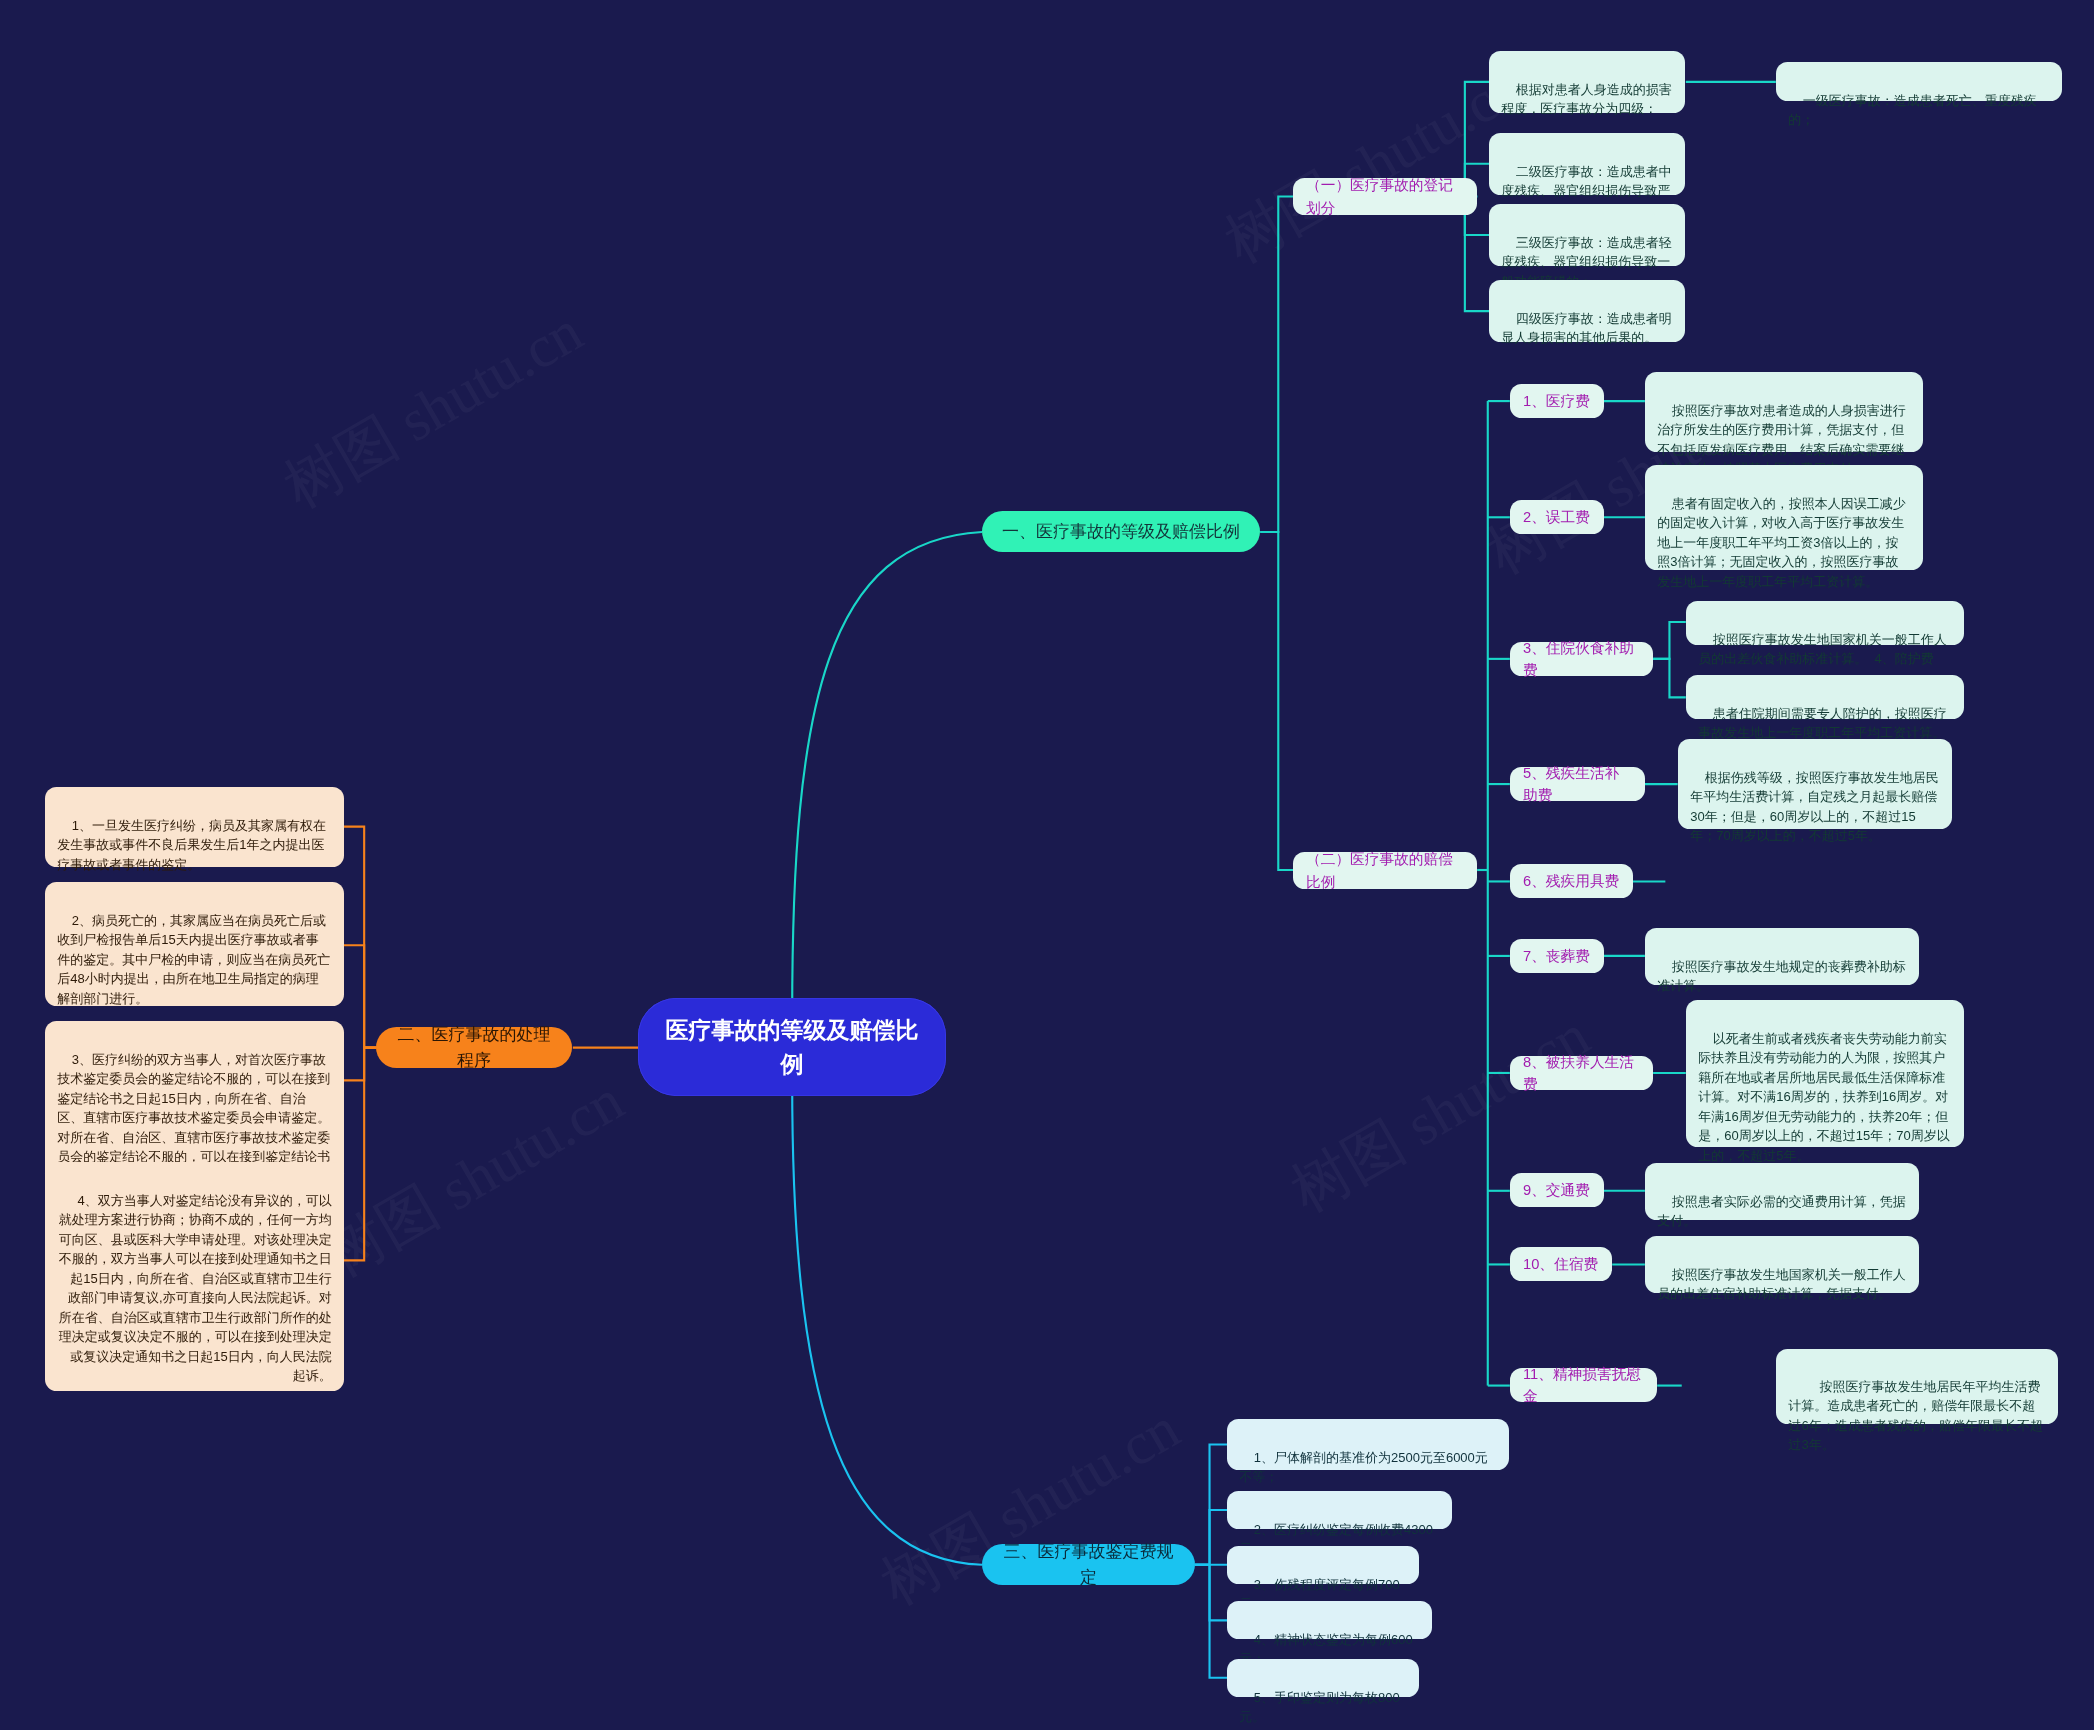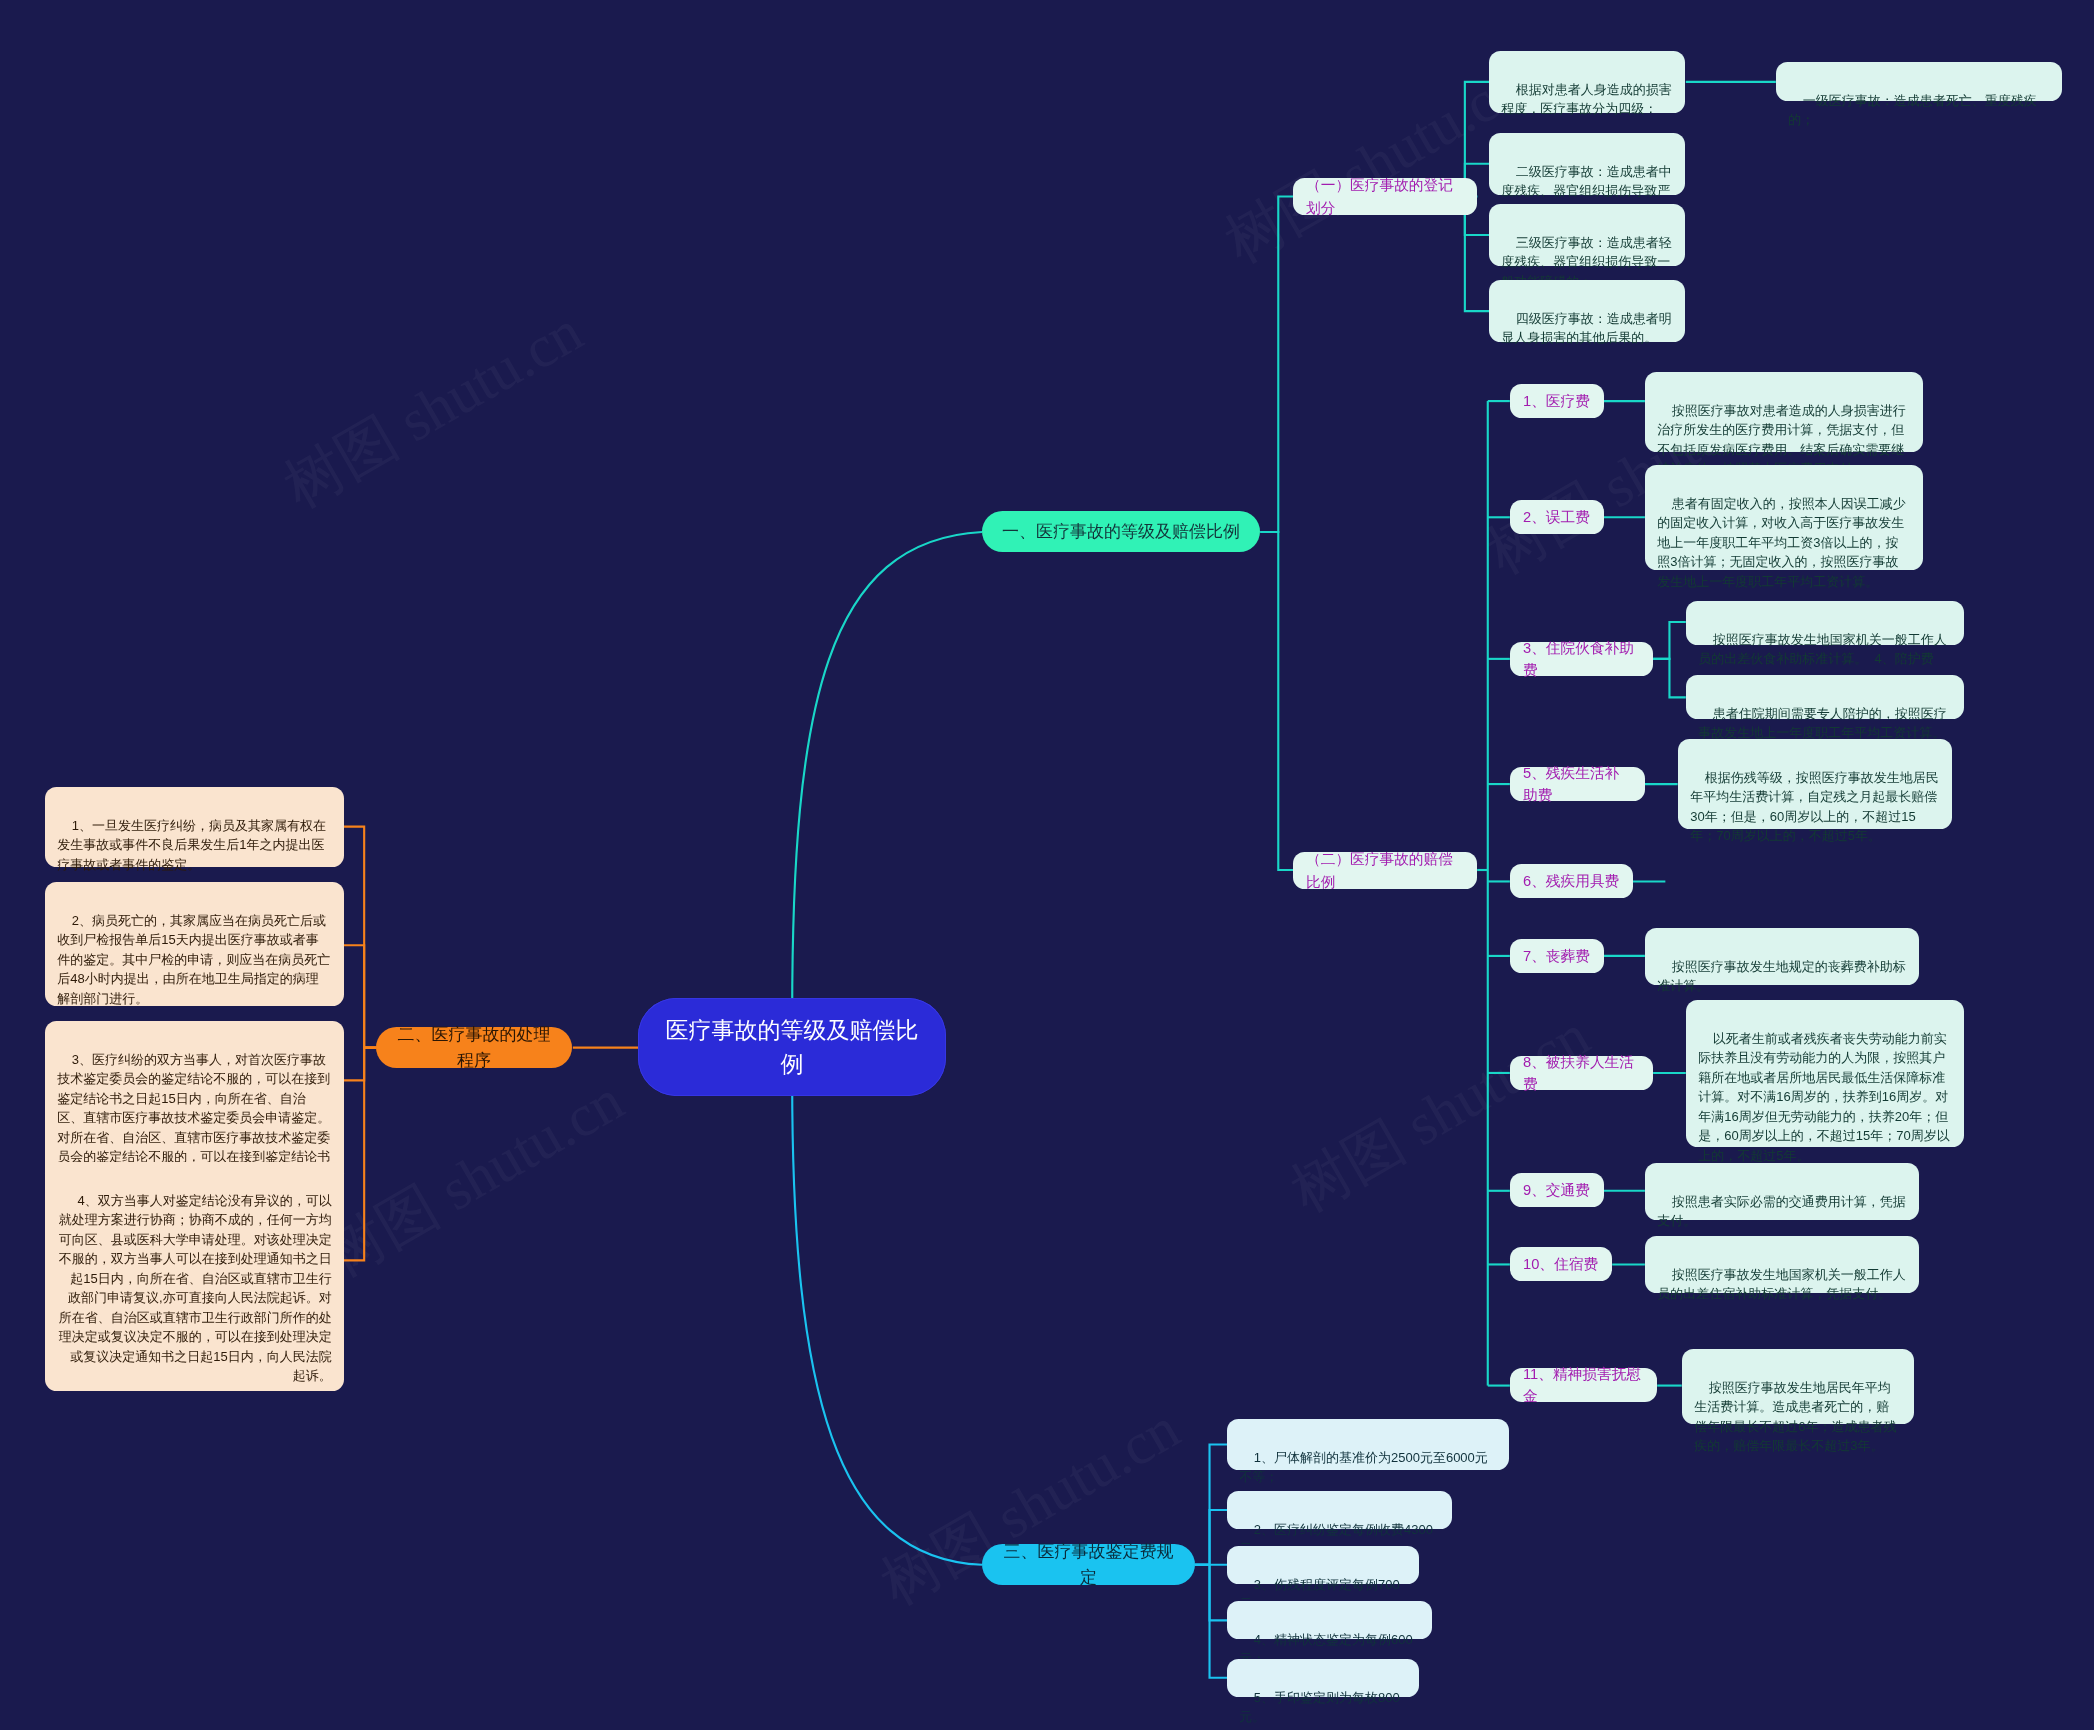--- a/index.html
+++ b/index.html
@@ -34,20 +34,21 @@
   
   .root{
     background:#2b2bd8;
     color:#ffffff;
     border-radius:38px;
     font-size:23px;
     text-align:center;
     display:flex;align-items:center;justify-content:center;
     padding:14.7px 24.5px;
     box-shadow:0 0 0 0.8px #3a3ae8 inset;
+    font-weight:bold;
   }
   
   .pill{
     border-radius:24.5px;
     font-size:17px;
     display:flex;align-items:center;justify-content:center;
     padding:8.2px 18px;
     color:#14203a;
     text-align:center;
   }
@@ -242,21 +243,21 @@
   <div class="node tag" style="left:1510px;top:1247px;width:102px;height:34px;">
     <span>10、住宿费</span>
   </div>
   <div class="node card" style="left:1645px;top:1236px;width:274px;height:57px;">
     <span>按照医疗事故发生地国家机关一般工作人员的出差住宿补助标准计算，凭据支付。</span>
   </div>
 
   <div class="node tag" style="left:1510px;top:1368px;width:147px;height:34px;border-radius:12px;">
     <span>11、精神损害抚慰金</span>
   </div>
-  <div class="node card" style="left:1682px;top:1349px;width:232px;height:75px;">
+  <div class="node card" style="left:1776px;top:1349px;width:282px;height:75px;font-family:Liberation Mono, monospace;">
     <span>按照医疗事故发生地居民年平均生活费计算。造成患者死亡的，赔偿年限最长不超过6年；造成患者残疾的，赔偿年限最长不超过3年。</span>
   </div>
 
   <div class="node pill orange" style="left:376px;top:1027px;width:196px;height:41px;">
     <span>二、医疗事故的处理程序</span>
   </div>
 
   <div class="node card peach" style="left:45px;top:787px;width:299px;height:80px;">
     <span>1、一旦发生医疗纠纷，病员及其家属有权在发生事故或事件不良后果发生后1年之内提出医疗事故或者事件的鉴定。</span>
   </div>

